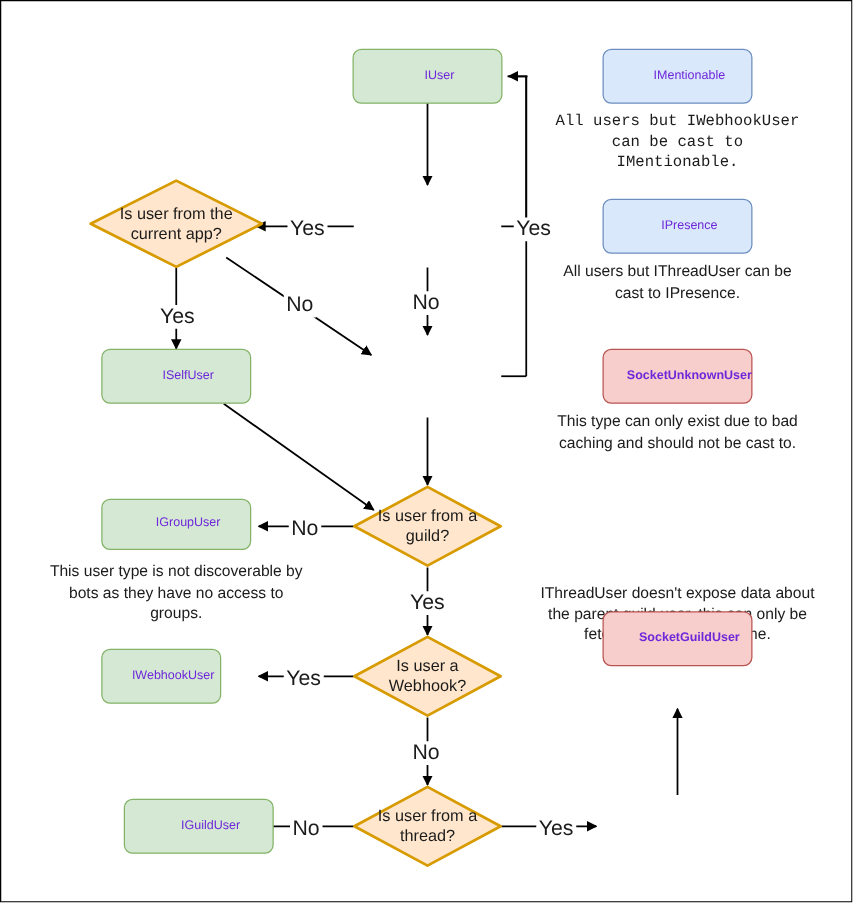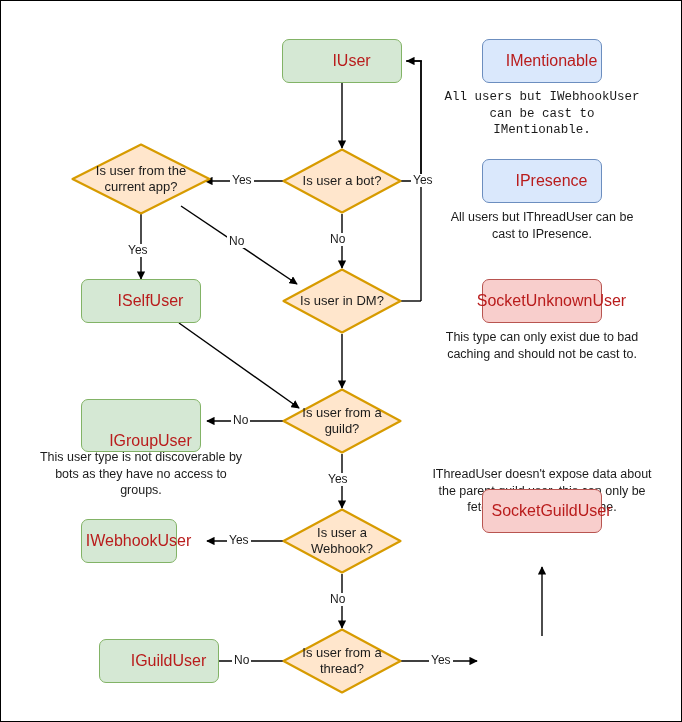--- a/index.html
+++ b/index.html
@@ -13,27 +13,27 @@
     overflow:hidden;
   }
   #edge-layer{position:absolute;left:0;top:0;width:682px;height:722px;pointer-events:none;}
 
   .node{position:absolute;box-sizing:border-box;display:flex;align-items:center;justify-content:center;text-align:center;}
 
   .box{
     border-radius:7px;
     border:1.3px solid #82b366;
     background:#d5e8d4;
-    color:#b91c1c;
-    font-size:16px;
+    color:#6d28d9;
+    font-size:10px;
     line-height:1.25;
     padding-left:19px;
   }
   .box.blue{background:#dae8fc;border-color:#6c8ebf;}
-  .box.red{background:#f8cecc;border-color:#b85450;}
+  .box.red{background:#f8cecc;border-color:#b85450;font-weight:bold;}
 
   .diamond{
     color:#1b1b1b;
     font-size:13px;
     line-height:1.25;
   }
   .diamond .dshape{
     position:absolute;left:0;top:0;width:100%;height:100%;
   }
   .diamond .dlabel{position:relative;z-index:2;padding:0 10px;}
@@ -42,21 +42,21 @@
     position:absolute;
     text-align:center;
     font-size:12.5px;
     line-height:1.33;
     color:#1b1b1b;
     box-sizing:border-box;
   }
 
   .edge-label{
     position:absolute;
-    font-size:12px;
+    font-size:17px;
     color:#1b1b1b;
     background:#ffffff;
     padding:0 2px;
     line-height:1.1;
     white-space:nowrap;
     box-sizing:border-box;
   }
 </style>
 </head>
 <body>
@@ -140,57 +140,45 @@
   </div>
 
   <div class="node box red" style="left:481px;top:488px;width:120px;height:44px;">
     <span>SocketGuildUser</span>
   </div>
 
   <div class="node box" style="left:80px;top:278px;width:120px;height:44px;text-align:center;">
     <span>ISelfUser</span>
   </div>
 
-  <div class="node box" style="left:80px;top:398px;width:120px;height:53px;align-items:flex-end;">
+  <div class="node box" style="left:80px;top:398px;width:120px;height:41px;">
     <span>IGroupUser</span>
   </div>
 
   <div class="note" style="left:36px;top:448px;width:208px;">
     <span>This user type is not discoverable by bots as they have no access to groups.</span>
   </div>
 
   <div class="node box" style="left:80px;top:518px;width:96px;height:44px;">
     <span>IWebhookUser</span>
   </div>
 
   <div class="node box" style="left:80px;top:638px;width:120px;height:44px;margin-left:18px;">
     <span>IGuildUser</span>
   </div>
 
 
-  <div class="node diamond" style="left:281px;top:147px;width:120px;height:66px;">
-    <svg class="dshape" viewBox="0 0 120 66" preserveAspectRatio="none">
-      <polygon points="60,1.5 118.5,33 60,64.5 1.5,33" fill="#ffe6cc" stroke="#d79b00" stroke-width="2.2" stroke-linejoin="round"></polygon>
-    </svg>
-    <span class="dlabel">Is user a bot?</span>
-  </div>
 
   <div class="node diamond" style="left:70px;top:142px;width:140px;height:72px;">
     <svg class="dshape" viewBox="0 0 140 72" preserveAspectRatio="none">
       <polygon points="70,1.5 138.5,36 70,70.5 1.5,36" fill="#ffe6cc" stroke="#d79b00" stroke-width="2.2" stroke-linejoin="round"></polygon>
     </svg>
     <span class="dlabel">Is user from the current app?</span>
   </div>
 
-  <div class="node diamond" style="left:281px;top:267px;width:120px;height:66px;">
-    <svg class="dshape" viewBox="0 0 120 66" preserveAspectRatio="none">
-      <polygon points="60,1.5 118.5,33 60,64.5 1.5,33" fill="#ffe6cc" stroke="#d79b00" stroke-width="2.2" stroke-linejoin="round"></polygon>
-    </svg>
-    <span class="dlabel">Is user in DM?</span>
-  </div>
 
   <div class="node diamond" style="left:281px;top:387px;width:120px;height:66px;">
     <svg class="dshape" viewBox="0 0 120 66" preserveAspectRatio="none">
       <polygon points="60,1.5 118.5,33 60,64.5 1.5,33" fill="#ffe6cc" stroke="#d79b00" stroke-width="2.2" stroke-linejoin="round"></polygon>
     </svg>
     <span class="dlabel">Is user from a guild?</span>
   </div>
 
   <div class="node diamond" style="left:281px;top:507px;width:120px;height:66px;">
     <svg class="dshape" viewBox="0 0 120 66" preserveAspectRatio="none">

